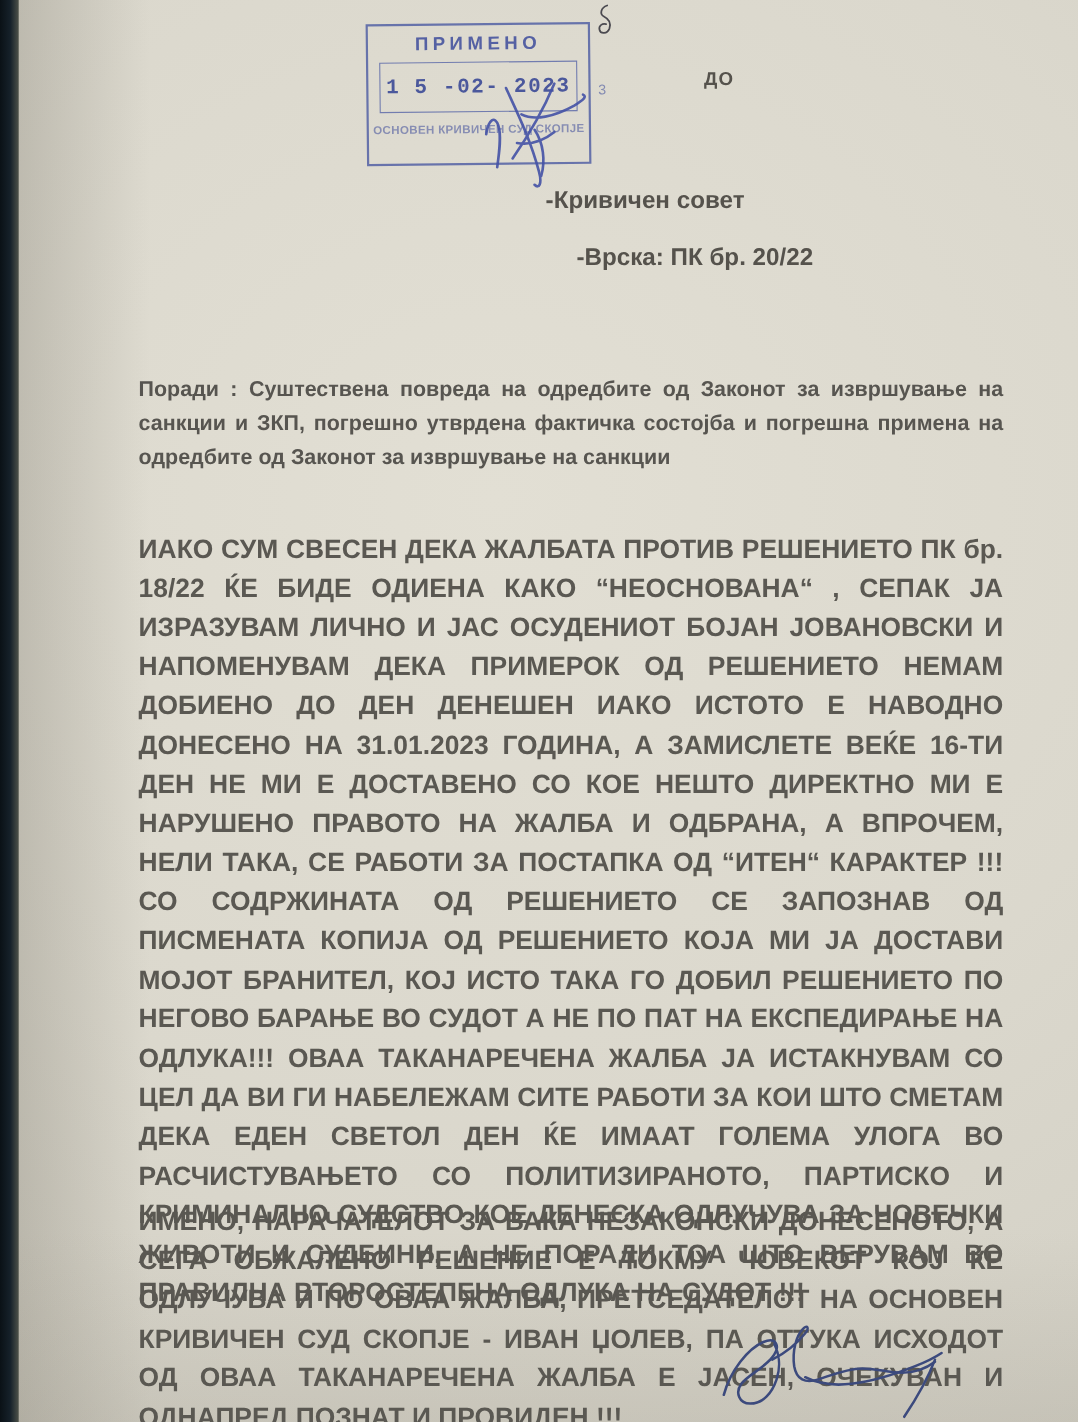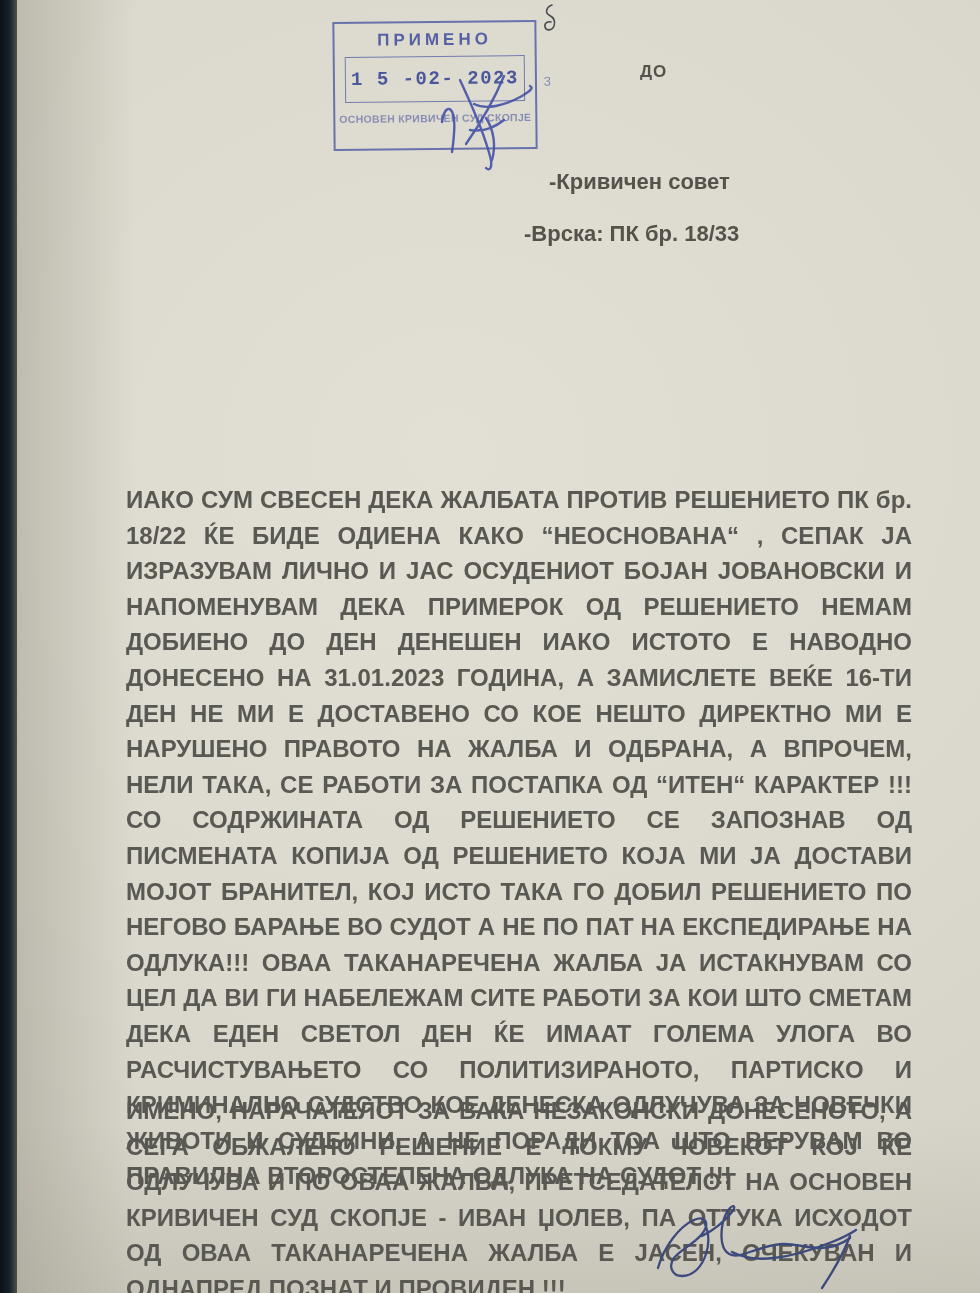--- a/index.html
+++ b/index.html
@@ -134,21 +134,21 @@
     letter-spacing: 1px;
   }
   .hdr-line {
     position: absolute;
     font-size: 22px;
     font-weight: 700;
     color: #55524c;
     white-space: nowrap;
   }
   #hdr1 { left: 524px; top: 115px; }
-  #hdr2 { left: 549px; top: 169px; }
+  #hdr2 { left: 496px; top: 169px; }
   #hdr3 { left: 524px; top: 221px; }
 
   
   .field {
     position: absolute;
     left: 126px;
     width: 786px;
     font-size: 19.5px;
     font-weight: 700;
     color: #575550;
@@ -214,22 +214,23 @@
       <path d="M30 20 C40 42, 52 66, 60 96 C63 107, 60 112, 56 108"></path>
       <path d="M74 16 C64 40, 50 64, 36 84"></path>
       <path d="M44 44 C56 50, 74 46, 92 36 C100 31, 104 28, 100 26"></path>
       <path d="M56 58 C64 70, 66 86, 62 100"></path>
       <path d="M40 70 C52 72, 64 68, 74 60"></path>
     </g>
   </svg>
 
   <div class="hdr-to">ДО</div>
   <div class="hdr-line" id="hdr2">-Кривичен совет</div>
-  <div class="hdr-line" id="hdr3">-Врска: ПК бр. 18/33</div>
-
+  <div class="hdr-line" id="hdr3">-Врска: ПК бр. 20/22</div>
+
+  <div class="field" id="grounds">Поради : Суштествена повреда на одредбите од Законот за извршување на санкции и ЗКП, погрешно утврдена фактичка состојба и погрешна примена на одредбите од Законот за извршување на санкции</div>
 
   <div class="body-par" id="par1">ИАКО СУМ СВЕСЕН ДЕКА ЖАЛБАТА ПРОТИВ РЕШЕНИЕТО ПК бр. 18/22 ЌЕ БИДЕ ОДИЕНА КАКО “НЕОСНОВАНА“ , СЕПАК ЈА ИЗРАЗУВАМ ЛИЧНО И ЈАС ОСУДЕНИОТ БОЈАН  ЈОВАНОВСКИ И НАПОМЕНУВАМ ДЕКА ПРИМЕРОК ОД РЕШЕНИЕТО НЕМАМ ДОБИЕНО ДО ДЕН ДЕНЕШЕН ИАКО ИСТОТО Е НАВОДНО ДОНЕСЕНО НА 31.01.2023 ГОДИНА, А ЗАМИСЛЕТЕ ВЕЌЕ 16-ТИ ДЕН НЕ МИ Е ДОСТАВЕНО СО КОЕ НЕШТО ДИРЕКТНО МИ Е НАРУШЕНО ПРАВОТО НА ЖАЛБА И ОДБРАНА, А ВПРОЧЕМ, НЕЛИ ТАКА, СЕ РАБОТИ ЗА ПОСТАПКА ОД “ИТЕН“ КАРАКТЕР !!! СО СОДРЖИНАТА ОД РЕШЕНИЕТО СЕ ЗАПОЗНАВ ОД ПИСМЕНАТА КОПИЈА ОД РЕШЕНИЕТО КОЈА МИ ЈА ДОСТАВИ МОЈОТ БРАНИТЕЛ, КОЈ ИСТО ТАКА ГО ДОБИЛ РЕШЕНИЕТО ПО НЕГОВО БАРАЊЕ ВО СУДОТ А НЕ ПО ПАТ НА ЕКСПЕДИРАЊЕ НА ОДЛУКА!!! ОВАА ТАКАНАРЕЧЕНА ЖАЛБА ЈА ИСТАКНУВАМ  СО ЦЕЛ ДА ВИ ГИ НАБЕЛЕЖАМ СИТЕ РАБОТИ ЗА КОИ ШТО СМЕТАМ ДЕКА ЕДЕН СВЕТОЛ ДЕН ЌЕ ИМААТ ГОЛЕМА УЛОГА ВО РАСЧИСТУВАЊЕТО СО ПОЛИТИЗИРАНОТО, ПАРТИСКО И КРИМИНАЛНО СУДСТВО КОЕ ДЕНЕСКА ОДЛУЧУВА ЗА ЧОВЕЧКИ ЖИВОТИ И СУДБИНИ, А НЕ ПОРАДИ ТОА ШТО ВЕРУВАМ ВО ПРАВИЛНА ВТОРОСТЕПЕНА ОДЛУКА НА СУДОТ !!!</div>
   <div class="body-par" id="par2">ИМЕНО, НАРАЧАТЕЛОТ ЗА ВАКА НЕЗАКОНСКИ ДОНЕСЕНОТО, А СЕГА ОБЖАЛЕНО РЕШЕНИЕ Е ТОКМУ ЧОВЕКОТ КОЈ ЌЕ ОДЛУЧУВА И ПО ОВАА ЖАЛБА, ПРЕТСЕДАТЕЛОТ НА ОСНОВЕН КРИВИЧЕН СУД СКОПЈЕ - ИВАН ЏОЛЕВ, ПА ОТТУКА ИСХОДОТ ОД ОВАА ТАКАНАРЕЧЕНА ЖАЛБА Е ЈАСЕН, ОЧЕКУВАН И ОДНАПРЕД ПОЗНАТ И ПРОВИДЕН !!!</div>
 
   <svg class="signature" viewBox="0 0 250 100">
     <g fill="none" stroke="#3c4a7d" stroke-width="2.3" stroke-linecap="round" stroke-linejoin="round">
       <path d="M22 72 C28 50, 44 30, 58 24 C70 19, 74 28, 66 38 C58 48, 44 54, 38 62
                C32 70, 36 80, 46 80 C58 80, 66 70, 70 58 C74 46, 72 34, 68 26"></path>
       <path d="M66 40 C78 34, 88 26, 96 16 C100 11, 98 8, 94 12 C88 18, 84 32, 86 46
                C88 58, 96 62, 108 58 C120 54, 134 48, 148 48 C160 48, 172 52, 184 52

